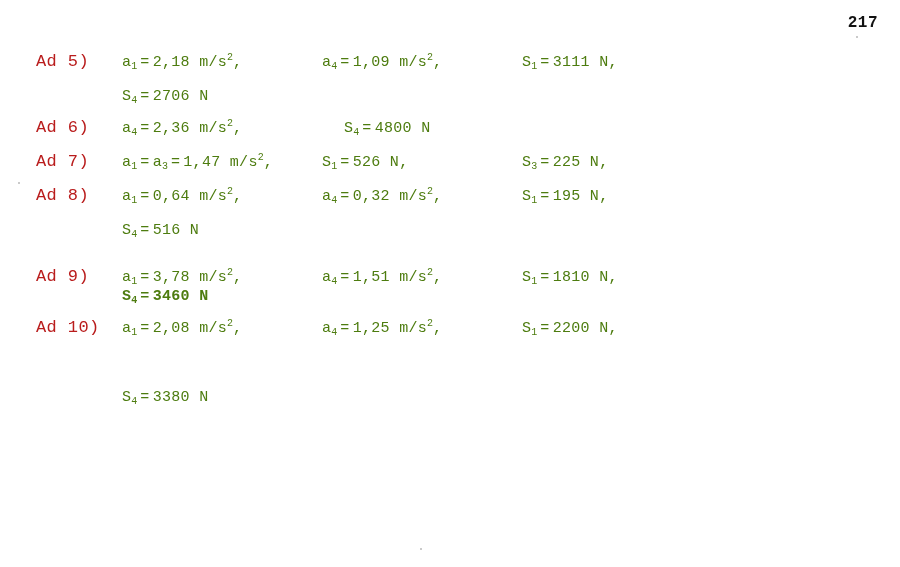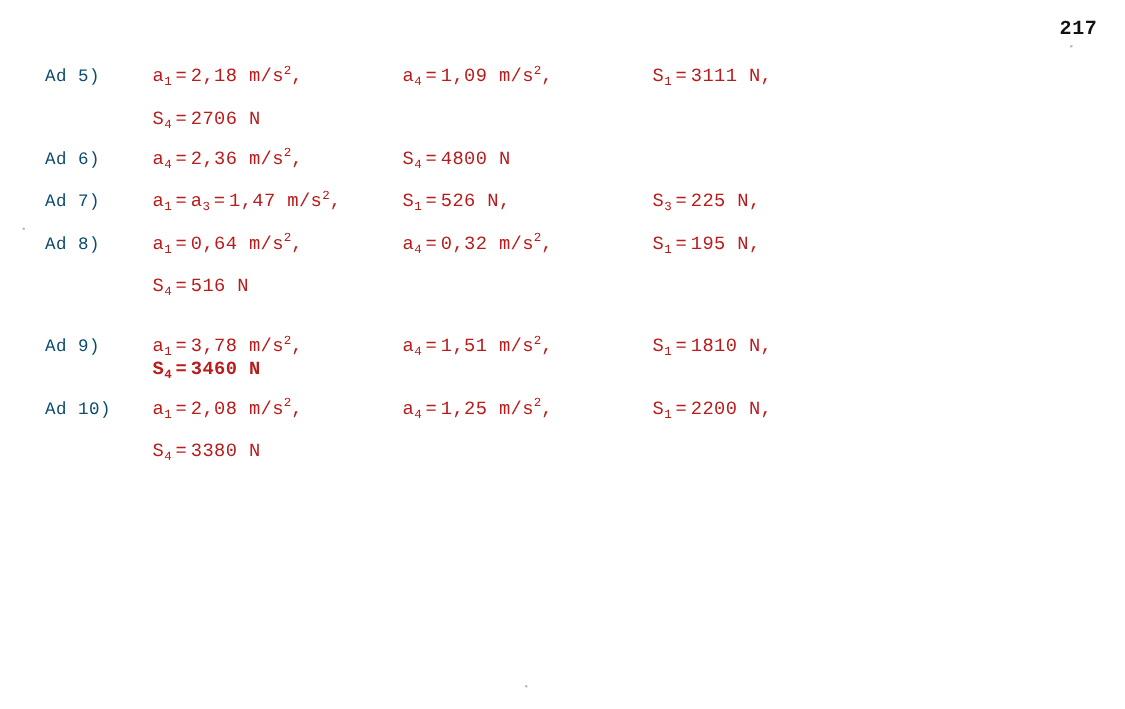--- a/index.html
+++ b/index.html
@@ -41,31 +41,31 @@
     align-items: baseline;
     height: 34px;
     white-space: nowrap;
   }
   .ans-row.cont {
     height: 32px;
   }
   .label {
     width: 86px;
     flex: 0 0 86px;
-    font-size: 14px;
+    font-size: 17px;
     letter-spacing: 0.4px;
-    color: #0c4a6e;
+    color: #b91c1c;
   }
   .label.blank {
     visibility: hidden;
   }
   .expr {
     font-size: 15px;
     letter-spacing: 0.3px;
-    color: #b91c1c;
+    color: #4d7c0f;
   }
 
   sub {
     font-size: 10px;
     vertical-align: baseline;
     position: relative;
     top: 3px;
     letter-spacing: 0;
   }
   sup {
@@ -100,21 +100,21 @@
         <span style="flex: 0 0 200px;"><span class="expr"><span>a</span><sub>4</sub><span class="eq">=</span><span>1,09</span><span> m/s</span><sup>2</sup><span>,</span></span></span>
         <span style="flex: 0 0 auto;"><span class="expr"><span>S</span><sub>1</sub><span class="eq">=</span><span>3111</span><span> N</span><span>,</span></span></span>
       </div>
       <div class="ans-row cont">
         <span class="label blank">Ad 5)</span>
         <span style="flex: 0 0 200px;"><span class="expr"><span>S</span><sub>4</sub><span class="eq">=</span><span>2706</span><span> N</span></span></span>
       </div>
       <div class="ans-row">
         <span class="label">Ad 6)</span>
         <span style="flex: 0 0 200px;"><span class="expr"><span>a</span><sub>4</sub><span class="eq">=</span><span>2,36</span><span> m/s</span><sup>2</sup><span>,</span></span></span>
-        <span style="flex: 0 0 200px;"><span class="expr"><span>S</span><sub>4</sub><span class="eq">=</span><span>4800</span><span> N</span></span></span>
+        <span style="flex: 0 0 200px; margin-left: 22px;"><span class="expr"><span>S</span><sub>4</sub><span class="eq">=</span><span>4800</span><span> N</span></span></span>
       </div>
       <div class="ans-row">
         <span class="label">Ad 7)</span>
         <span style="flex: 0 0 200px;"><span class="expr"><span>a</span><sub>1</sub><span class="eq">=</span><span>a</span><sub>3</sub><span class="eq">=</span><span>1,47</span><span> m/s</span><sup>2</sup><span>,</span></span></span>
         <span style="flex: 0 0 200px;"><span class="expr"><span>S</span><sub>1</sub><span class="eq">=</span><span>526</span><span> N</span><span>,</span></span></span>
         <span style="flex: 0 0 auto;"><span class="expr"><span>S</span><sub>3</sub><span class="eq">=</span><span>225</span><span> N</span><span>,</span></span></span>
       </div>
       <div class="ans-row">
         <span class="label">Ad 8)</span>
         <span style="flex: 0 0 200px;"><span class="expr"><span>a</span><sub>1</sub><span class="eq">=</span><span>0,64</span><span> m/s</span><sup>2</sup><span>,</span></span></span>
@@ -136,20 +136,20 @@
         <span style="flex: 0 0 200px; font-weight: bold;"><span class="expr"><span>S</span><sub>4</sub><span class="eq">=</span><span>3460</span><span> N</span></span></span>
       </div>
       <div class="ans-row">
         <span class="label">Ad 10)</span>
         <span style="flex: 0 0 200px;"><span class="expr"><span>a</span><sub>1</sub><span class="eq">=</span><span>2,08</span><span> m/s</span><sup>2</sup><span>,</span></span></span>
         <span style="flex: 0 0 200px;"><span class="expr"><span>a</span><sub>4</sub><span class="eq">=</span><span>1,25</span><span> m/s</span><sup>2</sup><span>,</span></span></span>
         <span style="flex: 0 0 auto;"><span class="expr"><span>S</span><sub>1</sub><span class="eq">=</span><span>2200</span><span> N</span><span>,</span></span></span>
       </div>
       <div class="ans-row cont">
         <span class="label blank">Ad 10)</span>
-        <span style="flex: 0 0 200px;"><span class="expr"><span>S</span><sub>4</sub><span class="eq">=</span><span>3380</span><span> N</span></span></span>
+        <span style="flex: 0 0 200px; margin-top: 36px;"><span class="expr"><span>S</span><sub>4</sub><span class="eq">=</span><span>3380</span><span> N</span></span></span>
       </div>
     </div>
 
   <span class="speck" style="left:18px; top:182px;"></span>
   <span class="speck" style="left:856px; top:36px;"></span>
   <span class="speck" style="left:420px; top:548px;"></span>
 </div>
 
 </body></html>

